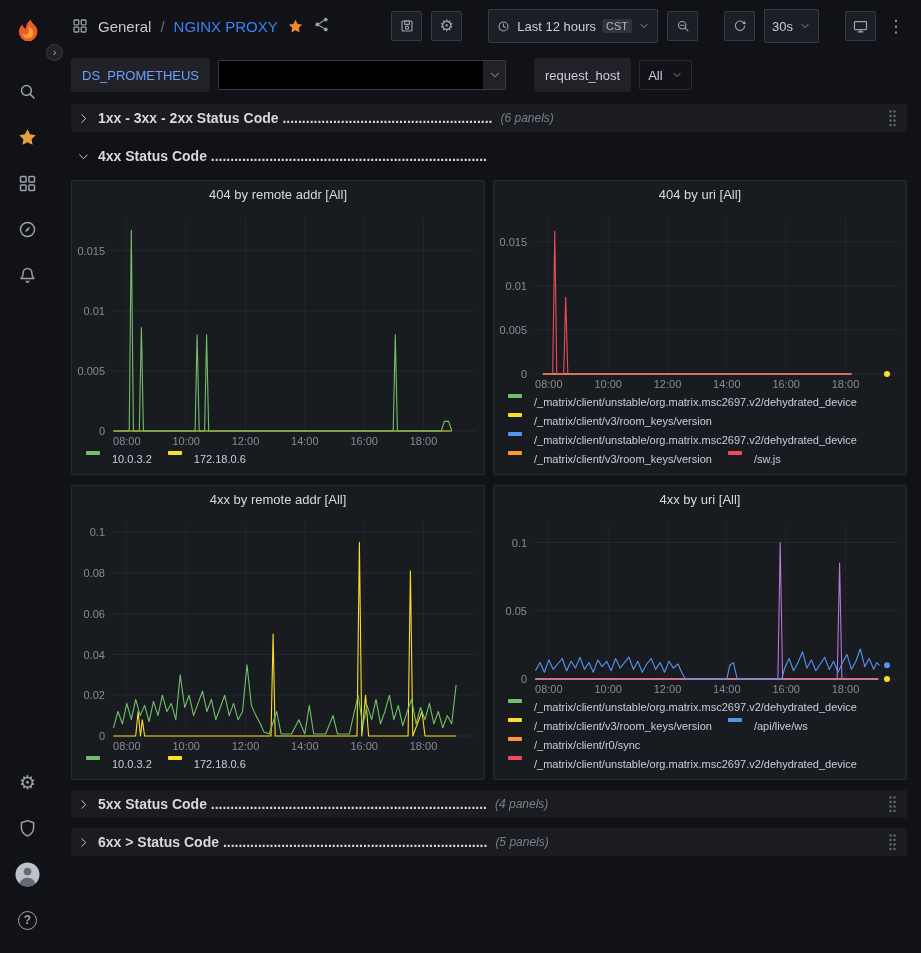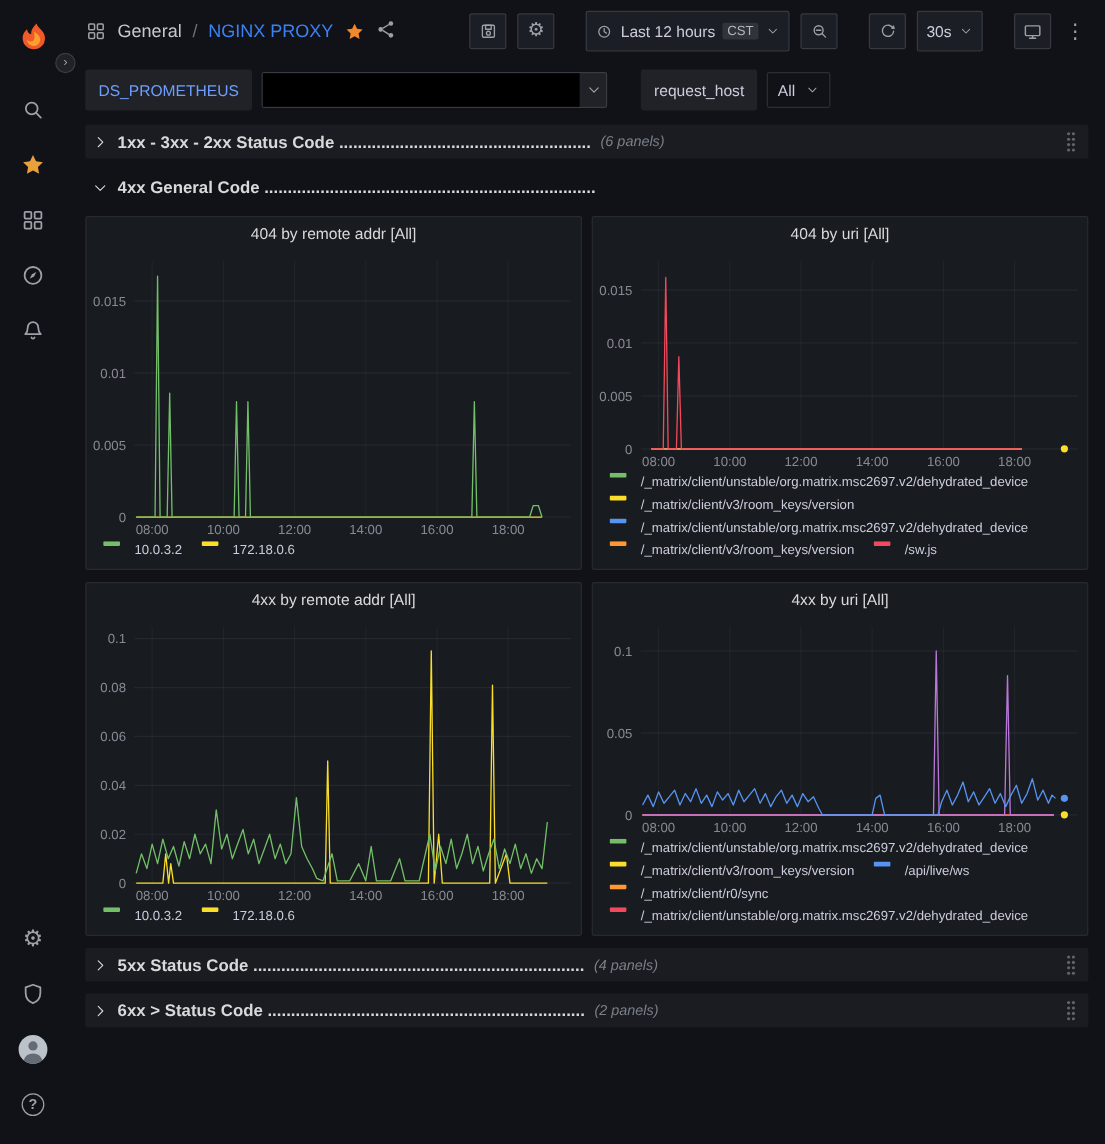--- a/index.html
+++ b/index.html
@@ -289,21 +289,21 @@
           </svg>
         </span>
       </div>
 
       <div class="rowbar expanded">
         <span class="chev-ic">
           <svg width="13" height="13" viewBox="0 0 24 24" class="icon-stroke" style="stroke:#d8d9da">
               <path d="M5 9l7 7 7-7"></path>
             </svg>
         </span>
-        <span class="row-title">4xx General Code .......................................................................</span>
+        <span class="row-title">4xx Status Code .......................................................................</span>
       </div>
 
       <div class="grid">
         <section class="panel">
           <div class="panel-title">404 by remote addr [All]</div>
           <div class="chart"><svg width="412" height="240">
                 <line x1="40" y1="222.0" x2="404" y2="222.0" stroke="rgba(204,204,220,0.07)"></line>
                 <text x="33" y="226" text-anchor="end">0</text>
                 <line x1="40" y1="161.9" x2="404" y2="161.9" stroke="rgba(204,204,220,0.07)"></line>
                 <text x="33" y="165.9" text-anchor="end">0.005</text>
@@ -509,21 +509,21 @@
         </span>
       </div>
 
       <div class="rowbar collapsed">
         <span class="chev-ic">
           <svg width="13" height="13" viewBox="0 0 24 24" class="icon-stroke" style="stroke:#d8d9da">
               <path d="M9 5l7 7-7 7"></path>
             </svg>
         </span>
         <span class="row-title">6xx &gt; Status Code ....................................................................</span>
-        <span class="row-count">(2 panels)</span>
+        <span class="row-count">(5 panels)</span>
         <span class="rsp"></span>
         <span class="drag">
           <svg width="9" height="18" viewBox="0 0 9 18" fill="#62656d">
             <circle cx="2.5" cy="2.5" r="1.3"></circle>
               <circle cx="6.5" cy="2.5" r="1.3"></circle>
             <circle cx="2.5" cy="7" r="1.3"></circle>
               <circle cx="6.5" cy="7" r="1.3"></circle>
             <circle cx="2.5" cy="11.5" r="1.3"></circle>
               <circle cx="6.5" cy="11.5" r="1.3"></circle>
             <circle cx="2.5" cy="16" r="1.3"></circle>

